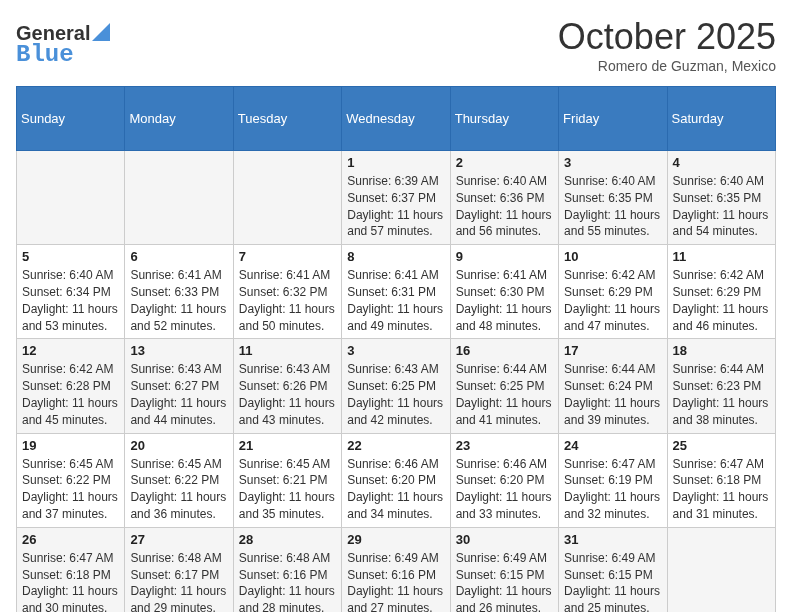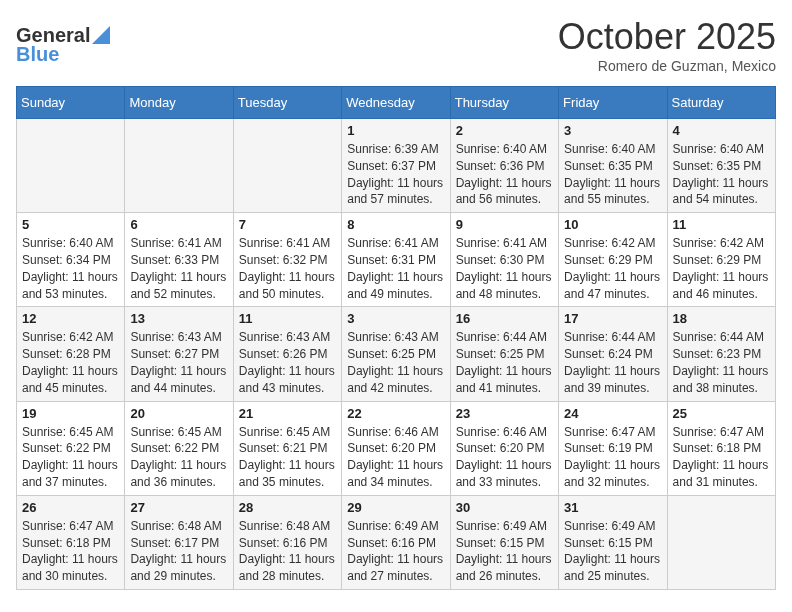--- a/index.html
+++ b/index.html
@@ -33,21 +33,21 @@
       color: #555;
     }
     .calendar {
       width: 100%;
       border-collapse: collapse;
       font-size: 11px;
     }
     .calendar thead th {
       background-color: #3a7bbf;
       color: #fff;
-      padding: 8px 4px;
+      padding: 24px 4px;
       text-align: left;
       font-size: 13px;
       font-weight: normal;
       border: 1px solid #2a6aaf;
     }
     .calendar tbody td {
       border: 1px solid #ccc;
       vertical-align: top;
       padding: 4px 5px;
       width: 108px;
@@ -83,21 +83,21 @@
 <div class="header">
   <div class="logo">
     <div style="display:flex; align-items:center;">
       <div style="line-height:1.15;">
         <div style="display:flex; align-items:center;">
           <span style="font-size:20px; font-weight:bold; color:#333;">General</span>
           <svg width="18" height="18" viewBox="0 0 18 18" style="margin-left:2px; margin-top:-2px;">
             <polygon points="0,18 18,18 18,0" fill="#4a90d9"></polygon>
           </svg>
         </div>
-        <div style="font-size:20px; font-weight:bold; color:#4a90d9; margin-top:-4px;">Blue</div>
+        <div style="font-size:24px; font-weight:bold; color:#4a90d9; margin-top:-4px;font-family:Liberation Mono, monospace;">Blue</div>
       </div>
     </div>
   </div>
   <div class="title-block">
     <div class="month-title">October 2025</div>
     <div class="location-title">Romero de Guzman, Mexico</div>
   </div>
 </div>
 
 <table class="calendar">

